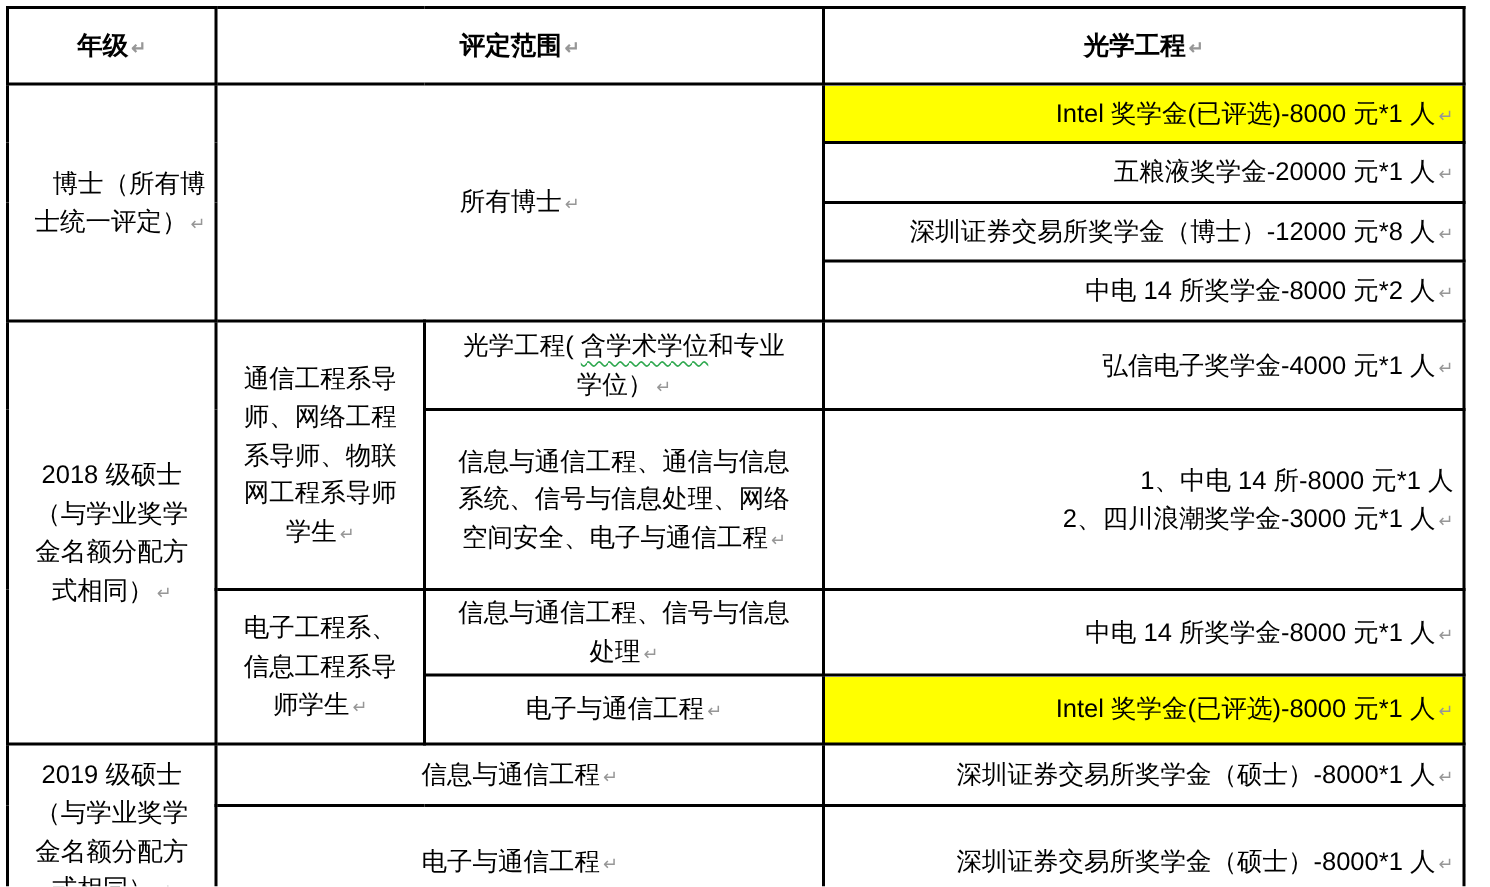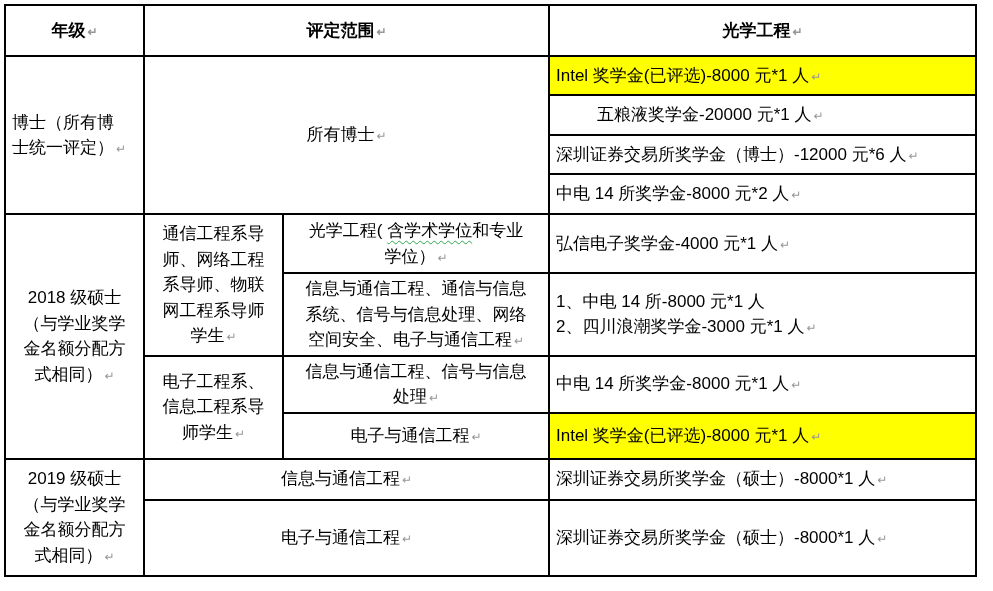--- a/index.html
+++ b/index.html
@@ -30,21 +30,21 @@
     font-size: 17px;
     line-height: 1.5;
     font-weight: normal;
     white-space: pre-line;
     overflow: hidden;
   }
   .schol th {
     font-weight: bold;
   }
   .schol td.left {
-    text-align: left;
+    text-align: right;
     margin-left: 24px;
   }
   .hl {
     background: #ffff00; 
   }
   .pmark {
     color: #979797;
     font-size: 12px;
     margin-left: 2px;
     white-space: normal;
@@ -79,41 +79,41 @@
     <tr style="height:39px">
       <td rowspan="4" class="left" style="border-color: rgb(0, 0, 0);"><span>博士（所有博
 士统一评定）</span><span class="pmark">↵</span></td>
       <td rowspan="4" colspan="2" style="border-color: rgb(0, 0, 0); text-align: center;"><span>所有博士</span><span class="pmark">↵</span></td>
       <td class="left hl" style="background: rgb(255, 255, 0); border-color: rgb(0, 0, 0);"><span>Intel 奖学金(已评选)-8000 元*1 人</span><span class="pmark">↵</span></td>
     </tr>
     <tr style="height:40px">
       <td class="left" style="border-color: rgb(0, 0, 0); padding-left: 47px;"><span>五粮液奖学金-20000 元*1 人</span><span class="pmark">↵</span></td>
     </tr>
     <tr style="height:39px">
-      <td class="left" style="border-color: rgb(0, 0, 0);"><span>深圳证券交易所奖学金（博士）-12000 元*6 人</span><span class="pmark">↵</span></td>
+      <td class="left" style="border-color: rgb(0, 0, 0);"><span>深圳证券交易所奖学金（博士）-12000 元*8 人</span><span class="pmark">↵</span></td>
     </tr>
     <tr style="height:40px">
       <td class="left" style="border-color: rgb(0, 0, 0);"><span>中电 14 所奖学金-8000 元*2 人</span><span class="pmark">↵</span></td>
     </tr>
 
     <tr style="height:59px">
       <td rowspan="4" style="border-color: rgb(0, 0, 0); margin-top: 24px;"><span>2018 级硕士
 （与学业奖学
 金名额分配方
 式相同）</span><span class="pmark">↵</span></td>
       <td rowspan="2" style="border-color: rgb(0, 0, 0);"><span>通信工程系导
 师、网络工程
 系导师、物联
 网工程系导师
 学生</span><span class="pmark">↵</span></td>
       <td style="border-color: rgb(0, 0, 0); text-align: center;"><span>光学工程( </span><span class="squiggle" style="text-decoration-color: rgb(47, 168, 79);">含学术学位</span><span>和专业
 学位）</span><span class="pmark">↵</span></td>
       <td class="left" style="border-color: rgb(0, 0, 0);"><span>弘信电子奖学金-4000 元*1 人</span><span class="pmark">↵</span></td>
     </tr>
-    <tr style="height:82px">
+    <tr style="height:120px">
       <td style="border-color: rgb(0, 0, 0);"><span>信息与通信工程、通信与信息
 系统、信号与信息处理、网络
 空间安全、电子与通信工程</span><span class="pmark">↵</span></td>
       <td class="left" style="border-color: rgb(0, 0, 0);"><span>1、中电 14 所-8000 元*1 人
 2、四川浪潮奖学金-3000 元*1 人</span><span class="pmark">↵</span></td>
     </tr>
     <tr style="height:55px">
       <td rowspan="2" style="border-color: rgb(0, 0, 0); margin-left: 24px;"><span>电子工程系、
 信息工程系导
 师学生</span><span class="pmark">↵</span></td>

